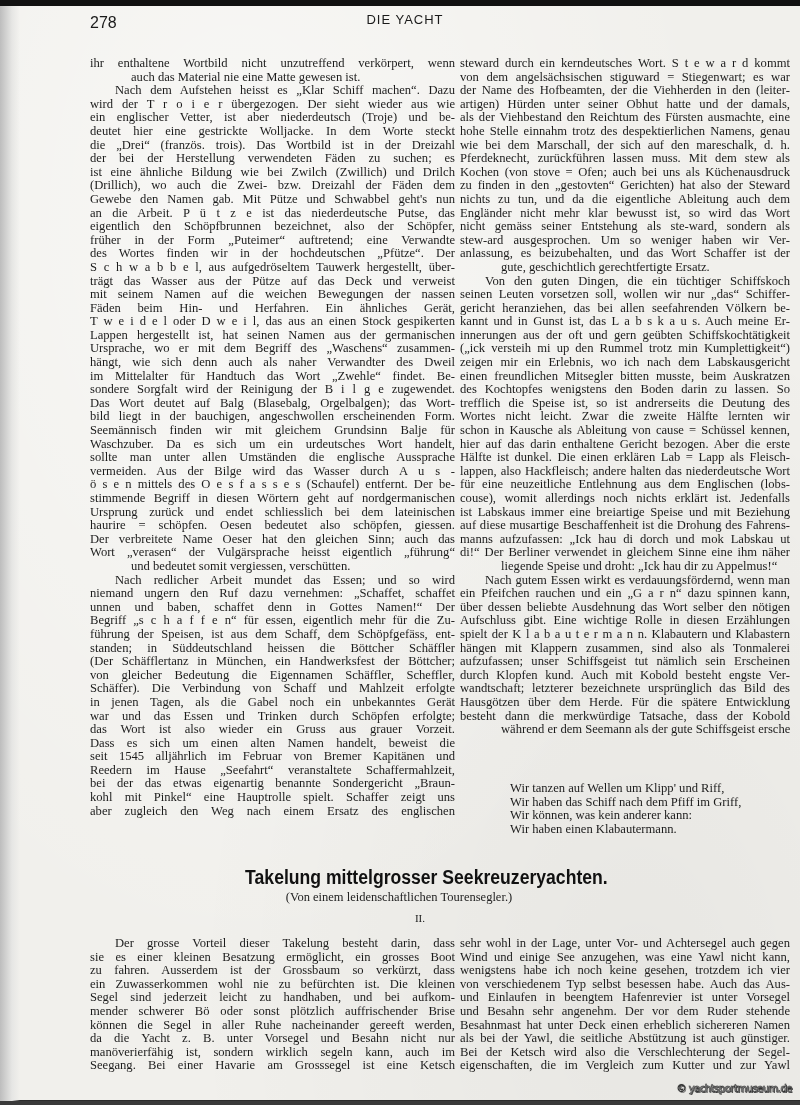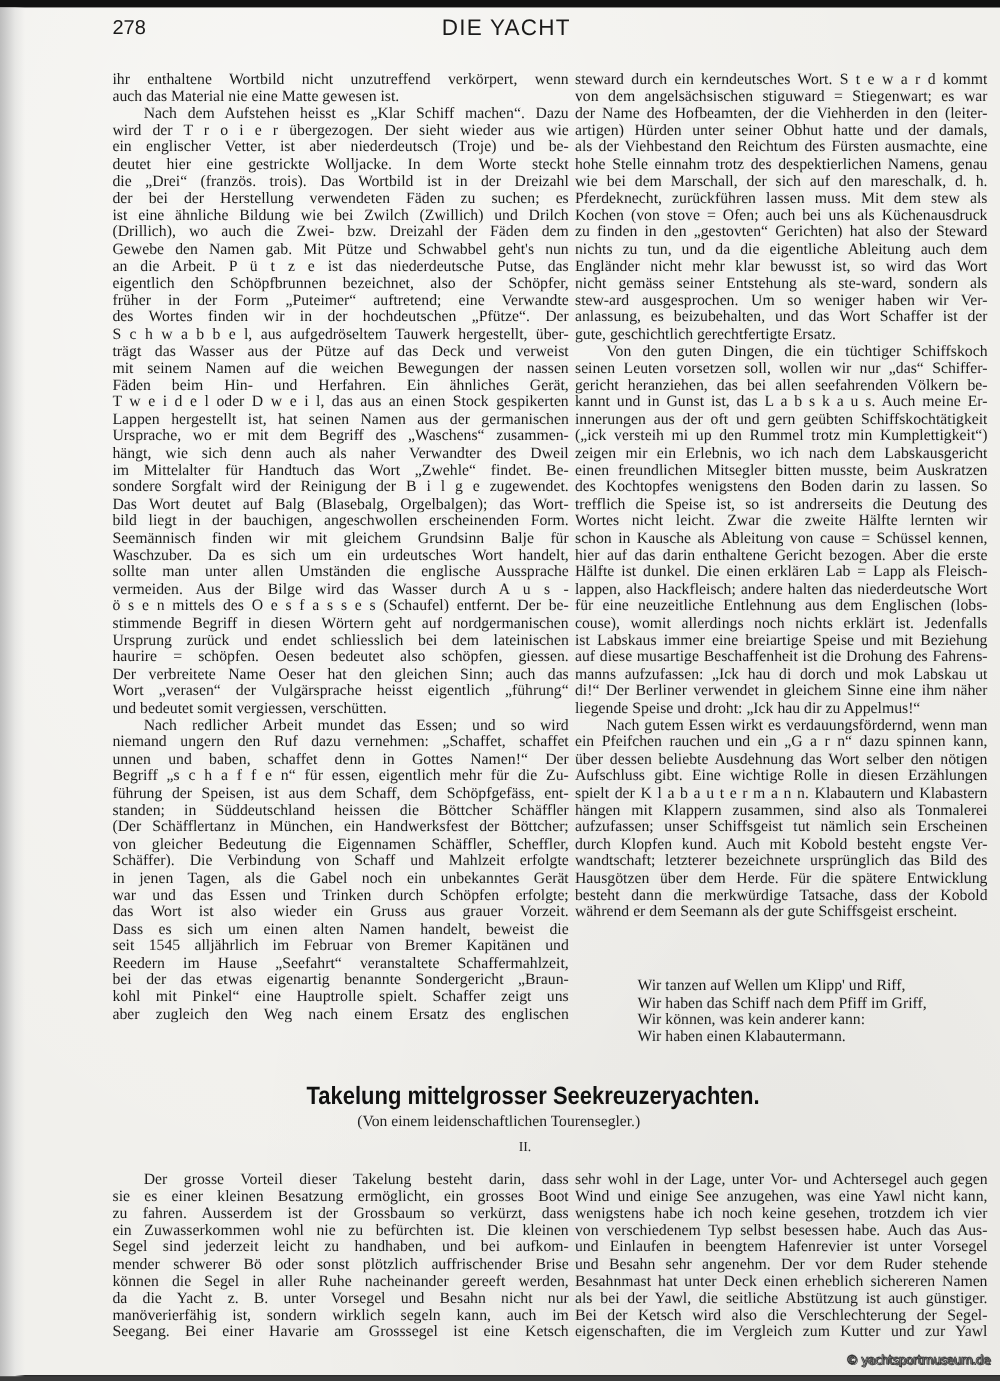--- a/index.html
+++ b/index.html
@@ -6,24 +6,24 @@
   body{width:800px;height:1105px;background:#2b2b2b;position:relative;overflow:hidden;}
   .page{position:absolute;left:0;top:6px;width:800px;height:1094px;background:#f1f0ec;
         background-image:radial-gradient(ellipse at 30% 20%, rgba(255,255,255,.5), rgba(0,0,0,0) 60%),
                          radial-gradient(ellipse at 80% 90%, rgba(0,0,0,.04), rgba(0,0,0,0) 50%);}
   .topbar{position:absolute;left:0;top:0;width:800px;height:8px;background:#111;}
   .leftedge{position:absolute;left:0;top:0;width:20px;height:1105px;
             background:linear-gradient(90deg,#bdbdbd,#e6e6e4 60%,rgba(0,0,0,0));}
   .bottombar{position:absolute;left:0;bottom:0;width:800px;height:4px;background:#3a3a3a;}
   .pagenum{position:absolute;left:90px;top:8px;font-family:"Liberation Sans",sans-serif;font-size:16px;color:#1a1a1a;}
   .runhead{position:absolute;left:0;width:800px;top:6px;text-align:center;font-family:"Liberation Sans",sans-serif;
-           font-size:18px;letter-spacing:1px;color:#1a1a1a;padding-left:10px;box-sizing:border-box;}
+           font-size:13px;letter-spacing:1px;color:#1a1a1a;padding-left:10px;box-sizing:border-box;}
   .col{position:absolute;font-family:"Liberation Serif",serif;color:#1c1c1c;font-size:12.6px;line-height:13.6px;}
   .line{display:block;white-space:nowrap;text-align:justify;text-align-last:justify;height:13.6px;overflow:hidden;}
-  .line.last{text-align-last:left;}
+  .line.last{text-align-last:left;margin-left:41px;}
   .line.indent{padding-left:25px;}
   .colL{left:90px;top:51px;width:365px;}
   .colR{left:460px;top:51px;width:330px;}
   .verse{position:absolute;left:510px;top:776px;font-family:"Liberation Serif",serif;font-size:12.6px;line-height:13.6px;color:#1c1c1c;}
   .verse span{display:block;white-space:nowrap;}
   .title{position:absolute;left:0;width:800px;top:860px;text-align:center;font-family:"Liberation Sans",sans-serif;
          font-weight:bold;font-size:20px;color:#111;transform:scaleX(0.88);transform-origin:center;padding-left:60px;box-sizing:border-box;}
   .subtitle{position:absolute;left:0;width:748px;top:884px;text-align:center;font-family:"Liberation Serif",serif;font-size:12.5px;color:#222;padding-left:50px;box-sizing:border-box;}
   .part{position:absolute;left:0;width:800px;top:906px;text-align:center;font-family:"Liberation Serif",serif;font-size:11px;color:#222;padding-left:40px;box-sizing:border-box;}
   .colL2{left:90px;top:931px;width:365px;}

